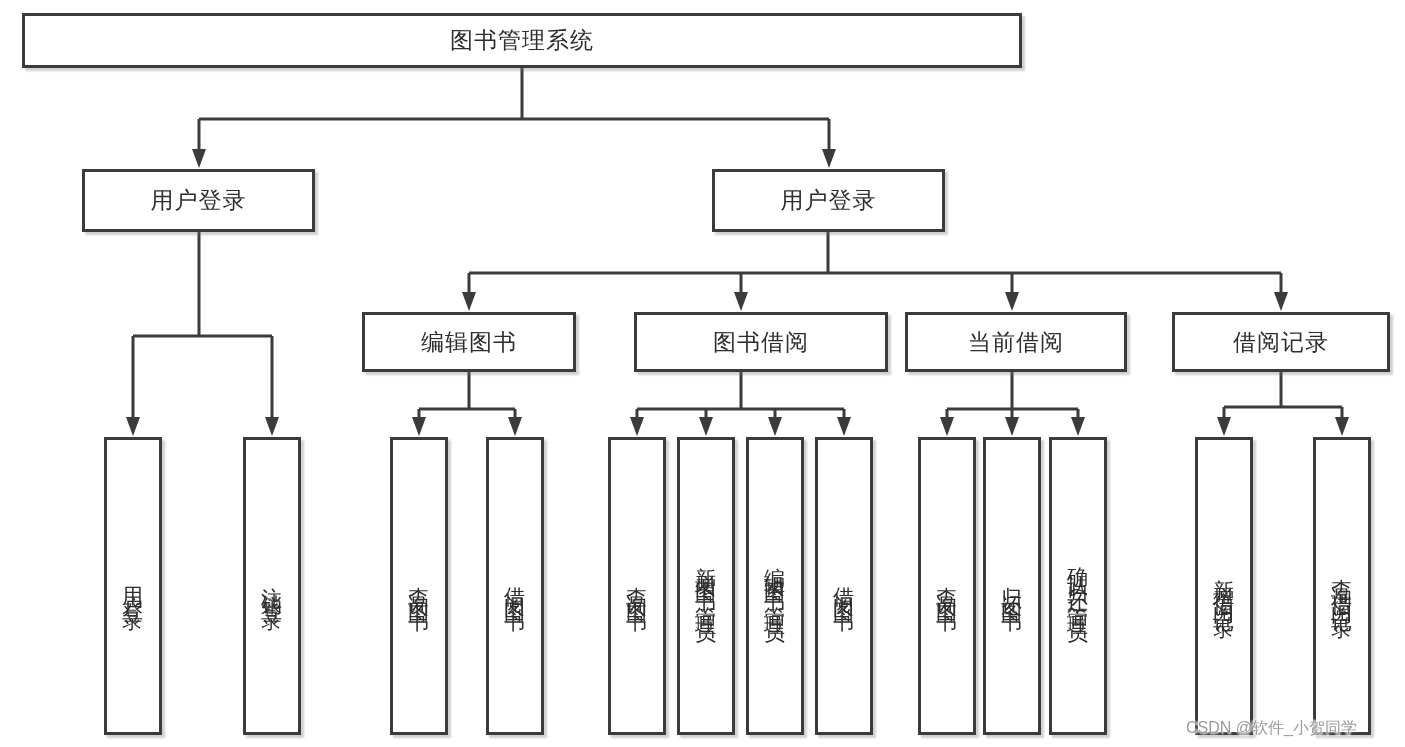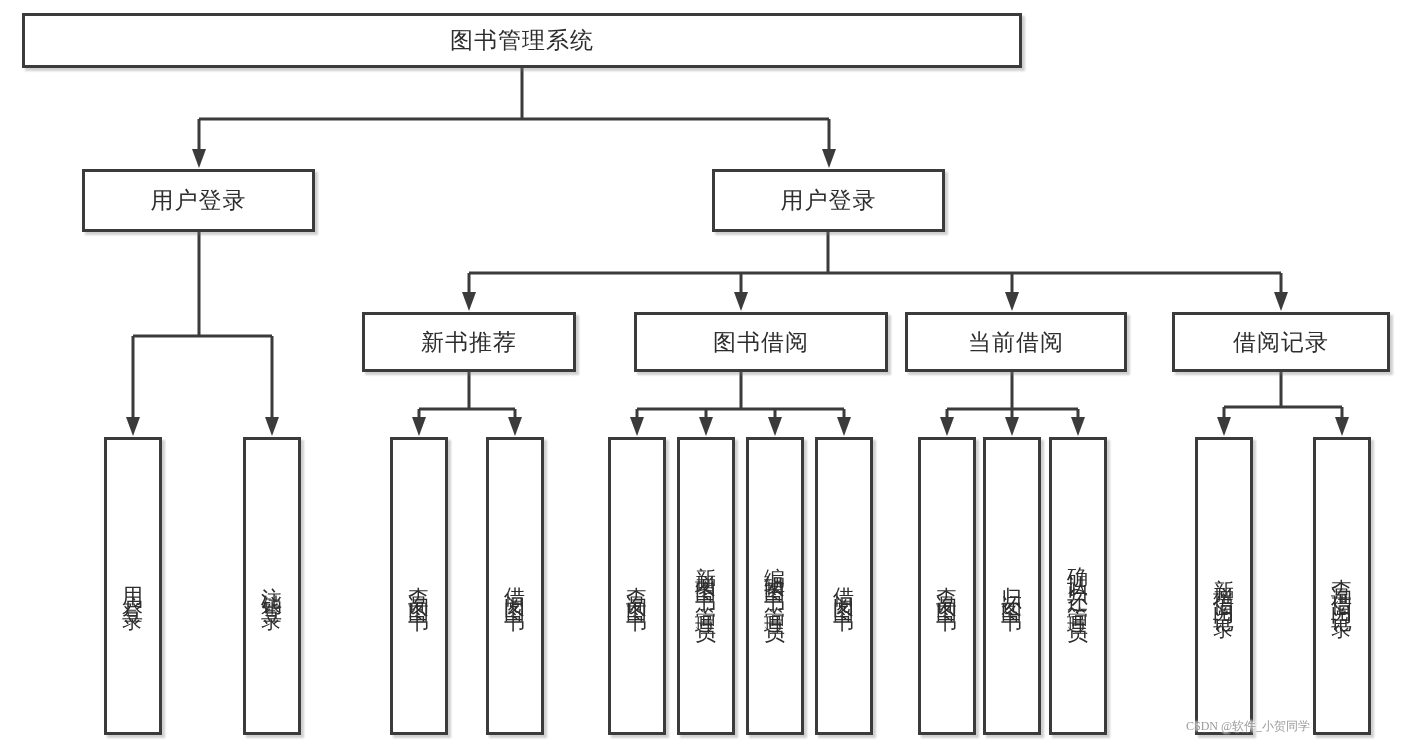--- a/index.html
+++ b/index.html
@@ -59,26 +59,25 @@
   .n-l-bb-edit{left:746px;}
   .n-l-bb-borrow{left:815px;}
   .n-l-cb-query{left:918px;}
   .n-l-cb-return{left:983px;}
   .n-l-cb-confirm{left:1049px;}
   .n-l-br-add{left:1195px;}
   .n-l-br-query{left:1313px;}
   .watermark{
     position:absolute;
     left:1186px;top:718px;
-    font-size:12px;
+    font-size:16px;
     color:var(--watermark);
     letter-spacing:0px;
     white-space:nowrap;
     text-shadow:0 0 3px #fff,1px 1px 2px #fff,-1px -1px 2px #fff;
-    font-family:Liberation Serif, serif;
   }
 </style>
 </head>
 <body>
 
 <div class="stage">
 
   <svg class="conn-layer" viewBox="0 0 1405 747">
 
     <path class="conn" d="M522 68 V119 M199 119 H829 M199 119 V151 M829 119 V151"></path>
@@ -120,21 +119,21 @@
   </div>
 
   <div class="node n-user-login">
     <span>用户登录</span>
   </div>
   <div class="node n-book-mgmt">
     <span>用户登录</span>
   </div>
 
   <div class="node n-new-book">
-    <span>新书推荐</span>
+    <span>编辑图书</span>
   </div>
   <div class="node n-book-borrow">
     <span>图书借阅</span>
   </div>
   <div class="node n-current-borrow">
     <span>当前借阅</span>
   </div>
   <div class="node n-borrow-records">
     <span>借阅记录</span>
   </div>

